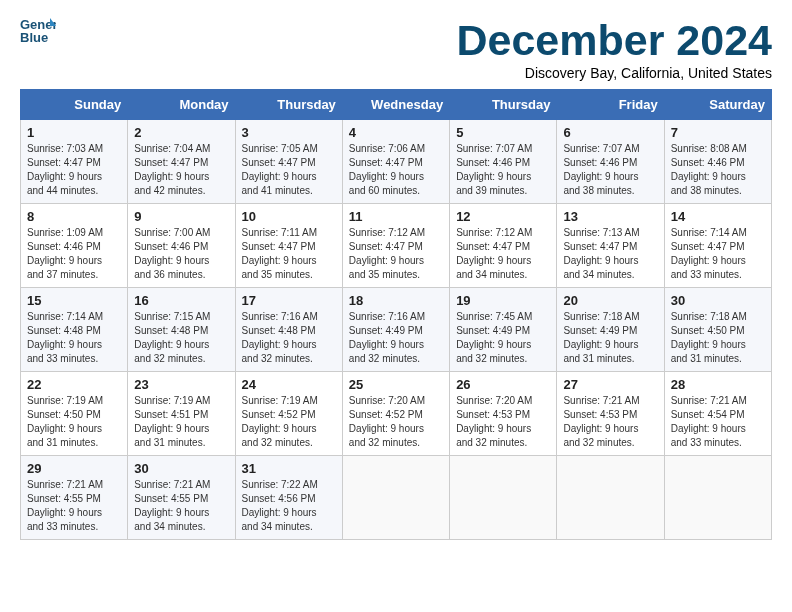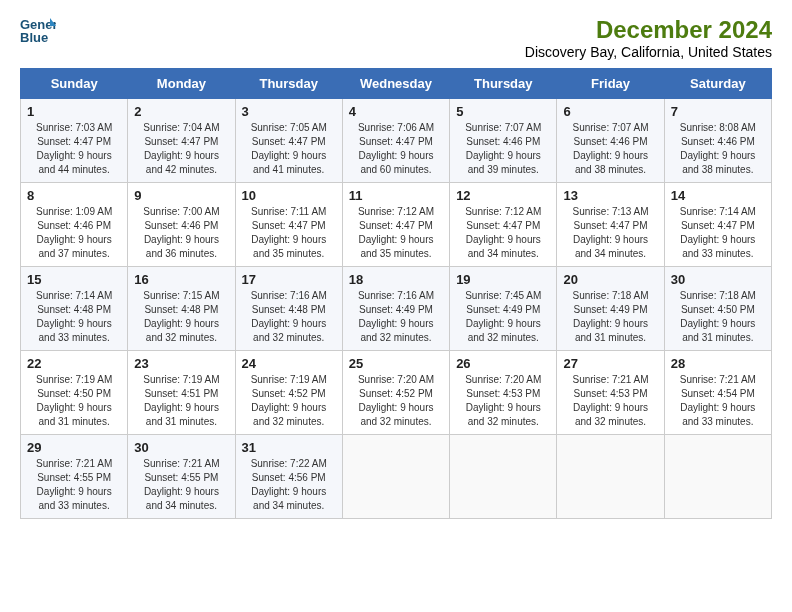--- a/index.html
+++ b/index.html
@@ -22,38 +22,38 @@
       gap: 4px;
     }
     .logo-icon {
       width: 36px;
       height: 30px;
     }
     .title-area {
       text-align: right;
     }
     .calendar-title {
-      font-size: 24px;
+      font-size: 43px;
       font-weight: bold;
-      color: #4d7c0f;
+      color: #0c4a6e;
     }
     .calendar-subtitle {
       font-size: 14px;
       color: #000000;
     }
     table {
       width: 100%;
       border-collapse: collapse;
       font-size: 11px;
     }
     thead tr th {
       background-color: #3a6db5;
       color: #fff;
       padding: 7px 6px;
-      text-align: center;
+      text-align: right;
       font-size: 13px;
       font-weight: bold;
       border: 1px solid #3a6db5;
     }
     tbody tr td {
       border: 1px solid #ccc;
       padding: 5px 6px;
       vertical-align: top;
       width: 106px;
       min-height: 80px;
@@ -69,21 +69,20 @@
       font-size: 13px;
       font-weight: bold;
       color: #222;
       display: block;
       margin-bottom: 2px;
     }
     .day-info {
       font-size: 10px;
       color: #333;
       line-height: 1.4;
-      text-align: center;
     }
     .empty-cell {
       background: #f9f9f9 !important;
     }
   </style>
 </head>
 <body>
 
 <div class="header-area">
   <div class="logo">

